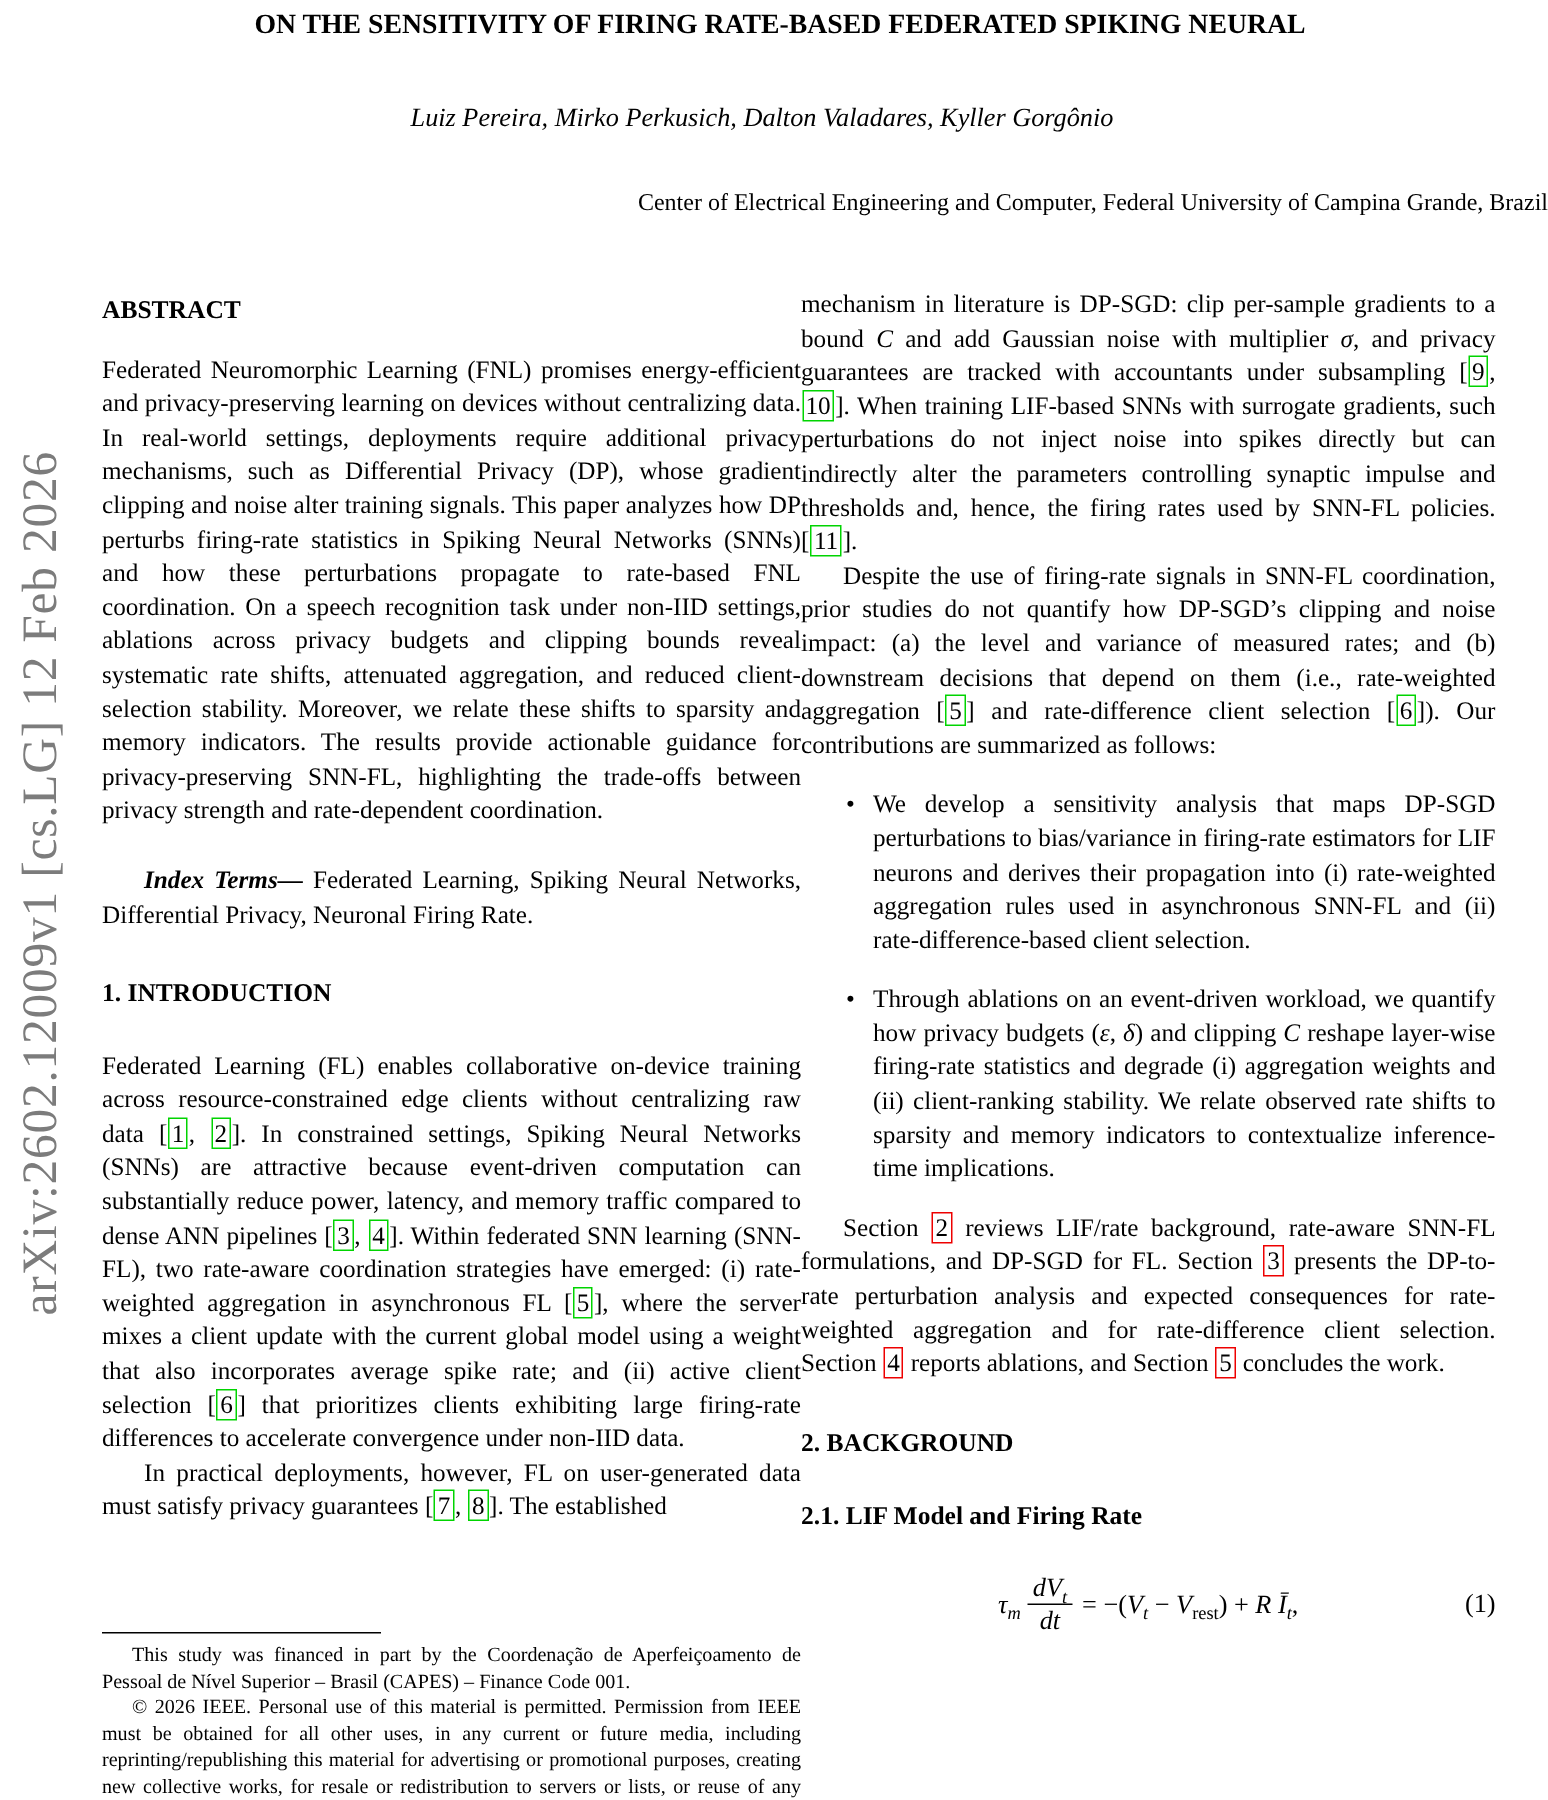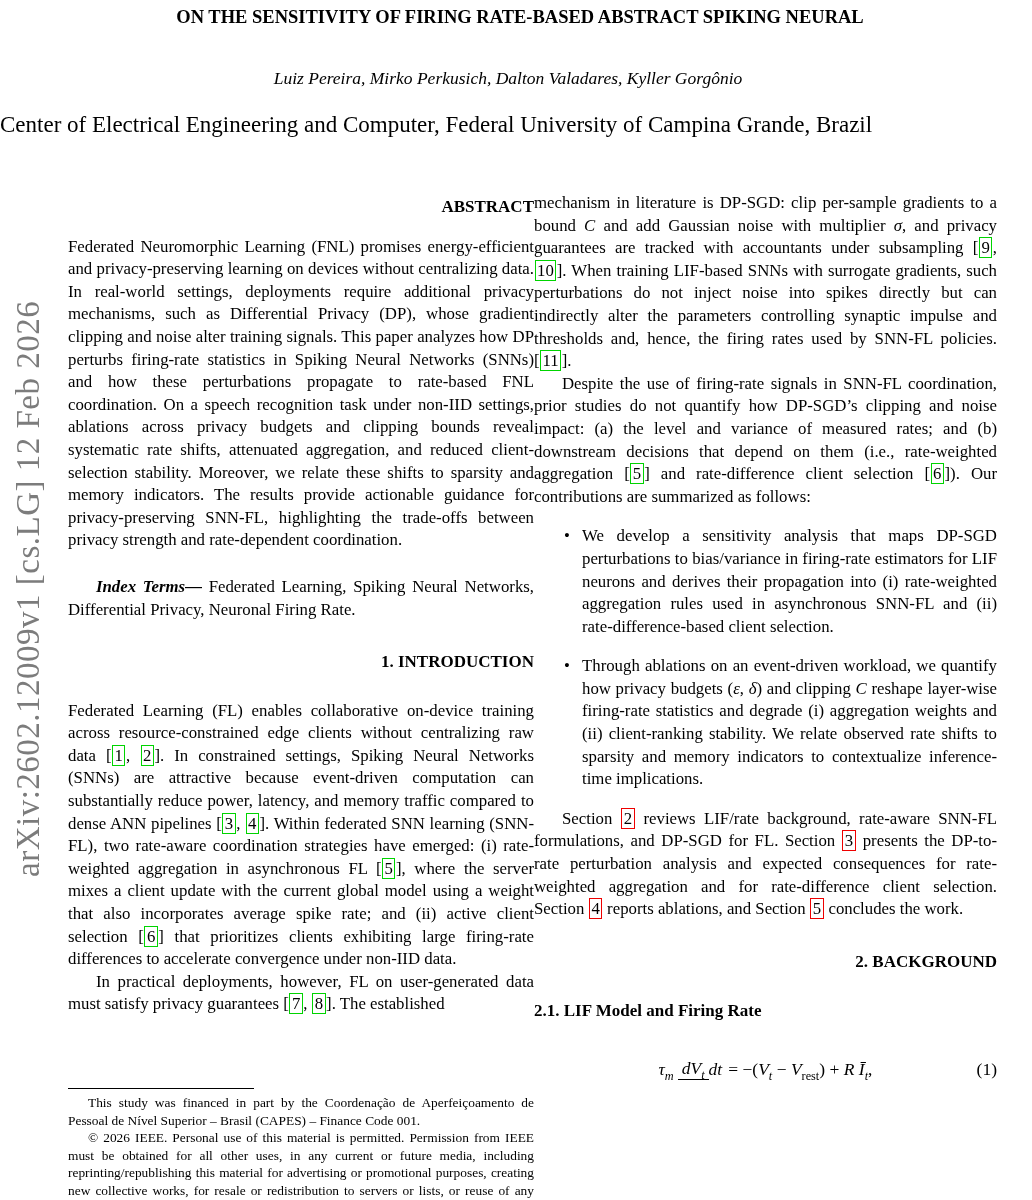--- a/index.html
+++ b/index.html
@@ -15,27 +15,27 @@
   }
   .title{
     position:absolute;top:4px;left:60px;width:920px;text-align:center;
     font-weight:bold;font-size:18.5px;line-height:27px;
   }
   .authors{
     position:absolute;top:68px;left:0;width:1016px;text-align:center;
     font-style:italic;font-size:17.5px;
   }
   .affiliation{
-    position:absolute;top:112px;left:0;width:1032px;text-align:left;
-    font-size:23px;
+    position:absolute;top:127px;left:0;width:1032px;text-align:right;
+    font-size:16px;
   }
   .col{position:absolute;top:192px;font-size:16.8px;line-height:22.6px;text-align:justify;}
   .col-left{left:68px;width:466px;}
   .col-right{left:534px;width:463px;}
-  .center-head{text-align:right;font-weight:bold;font-size:17px;}
+  .center-head{text-align:left;font-weight:bold;font-size:17px;}
   .abstract-head{margin:4px 0 17px 0;}
   .section-head{margin:30px 0 26px 0;}
   .bg-head{margin:30px 0 27px 0;}
   .sub-head{font-weight:bold;font-size:17px;text-align:left;margin:0 0 16px 0;}
   p{margin:0;}
   .index-terms{margin-top:24px;text-indent:28px;}
   .indent{text-indent:28px;}
   .bi{font-weight:bold;font-style:italic;}
   .mi{font-style:italic;}
   sub{font-size:70%;line-height:0;}
@@ -47,33 +47,33 @@
     position:absolute;left:68px;top:1056px;width:466px;
     font-size:13.4px;line-height:17.5px;text-align:justify;margin-top:32px;
   }
   .footnote-rule{width:186px;border-top:1.6px solid #000;margin:0 0 5px 0;}
   .footnote p{text-indent:20px;}
   .equation{
     position:relative;margin-top:20px;height:52px;
     display:flex;align-items:center;justify-content:center;font-size:17.5px;
   }
   .eq-body{display:inline-flex;align-items:center;}
-  .frac{display:inline-flex;flex-direction:row;align-items:center;margin:0 6px 0 4px;line-height:21px;}
+  .frac{display:inline-flex;flex-direction:column;align-items:center;margin:0 6px 0 4px;line-height:21px;}
   .frac .num{border-bottom:1.3px solid #000;padding:0 4px 0;}
   .eq-number{position:absolute;right:0;top:50%;transform:translateY(-50%);}
 </style>
 </head>
 <body>
 
 <div class="page">
 
   <div class="watermark">arXiv:2602.12009v1  [cs.LG]  12 Feb 2026</div>
 
   <div class="title">
-    <div>ON THE SENSITIVITY OF FIRING RATE-BASED ABSTRACT SPIKING NEURAL</div>
+    <div>ON THE SENSITIVITY OF FIRING RATE-BASED FEDERATED SPIKING NEURAL</div>
   </div>
 
   <div class="authors">Luiz Pereira, Mirko Perkusich, Dalton Valadares, Kyller Gorgônio</div>
 
   <div class="affiliation">Center of Electrical Engineering and Computer, Federal University of Campina Grande, Brazil</div>
 
   <div class="col col-left">
     <div class="center-head abstract-head">ABSTRACT</div>
     <p>Federated Neuromorphic Learning (FNL) promises energy-efficient and privacy-preserving learning on devices without centralizing data. In real-world settings, deployments require additional privacy mechanisms, such as Differential Privacy (DP), whose gradient clipping and noise alter training signals. This paper analyzes how DP perturbs firing-rate statistics in Spiking Neural Networks (SNNs) and how these perturbations propagate to rate-based FNL coordination. On a speech recognition task under non-IID settings, ablations across privacy budgets and clipping bounds reveal systematic rate shifts, attenuated aggregation, and reduced client-selection stability.  Moreover, we relate these shifts to sparsity and memory indicators.  The results provide actionable guidance for privacy-preserving SNN-FL, highlighting the trade-offs between privacy strength and rate-dependent coordination.</p>
     <p class="index-terms"><span class="bi">Index Terms—</span>  Federated Learning, Spiking Neural Networks, Differential Privacy, Neuronal Firing Rate.</p>

